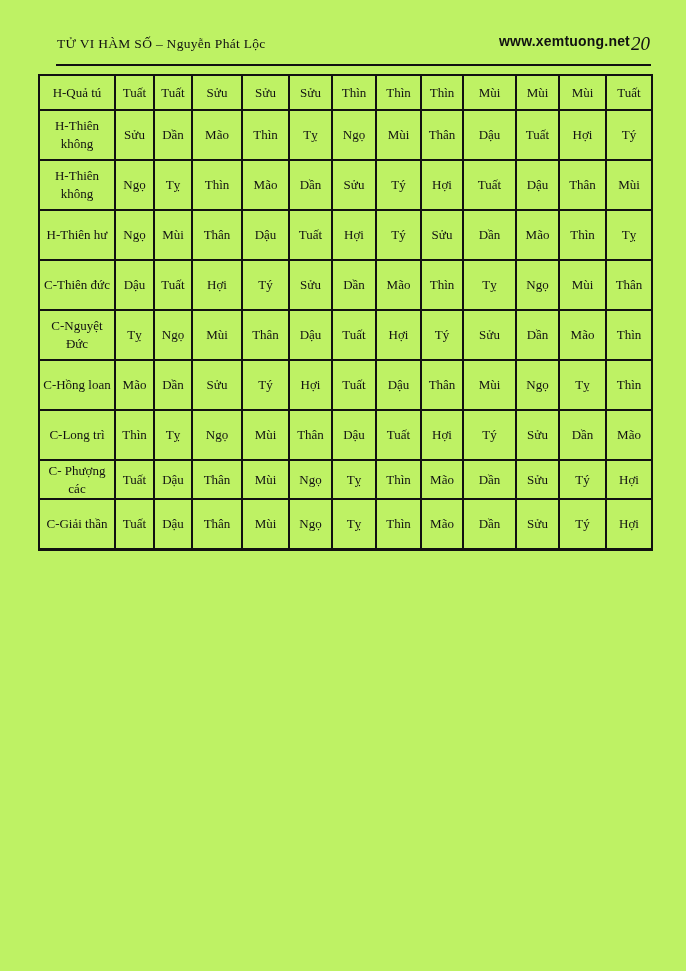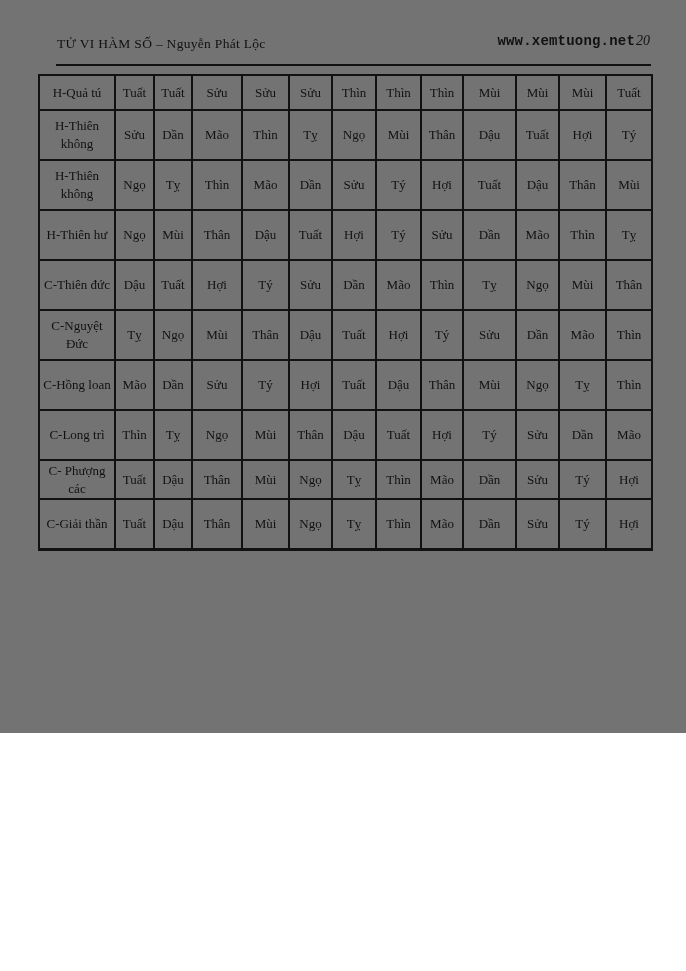--- a/index.html
+++ b/index.html
@@ -8,22 +8,22 @@
     background: #ffffff;
     width: 686px;
     height: 971px;
     font-family: "Liberation Serif", serif;
     color: #111111;
     -webkit-font-smoothing: antialiased;
   }
   .page {
     position: relative;
     width: 686px;
-    height: 733px;
-    background: #737373;
+    height: 971px;
+    background: #bef264;
     overflow: hidden;
   }
   
   .header {
     position: absolute;
     left: 56px;
     right: 36px;
     top: 33px;
     height: 26px;
   }
@@ -35,30 +35,30 @@
     letter-spacing: 0.3px;
     white-space: nowrap;
   }
   .header-right {
     position: absolute;
     right: 0;
     top: 0;
     white-space: nowrap;
   }
   .site-url {
-    font-family: Liberation Mono, monospace;
+    font-family: Liberation Sans, sans-serif;
     font-weight: bold;
     font-size: 14px;
     letter-spacing: 0.2px;
     vertical-align: top;
   }
   .page-number {
     font-family: "Liberation Serif", serif;
     font-style: italic;
-    font-size: 14px;
+    font-size: 19px;
     vertical-align: top;
     margin-left: 1px;
     margin-top: 32px;
   }
   .header-rule {
     position: absolute;
     left: 56px;
     top: 64px;
     width: 595px;
     height: 0;

